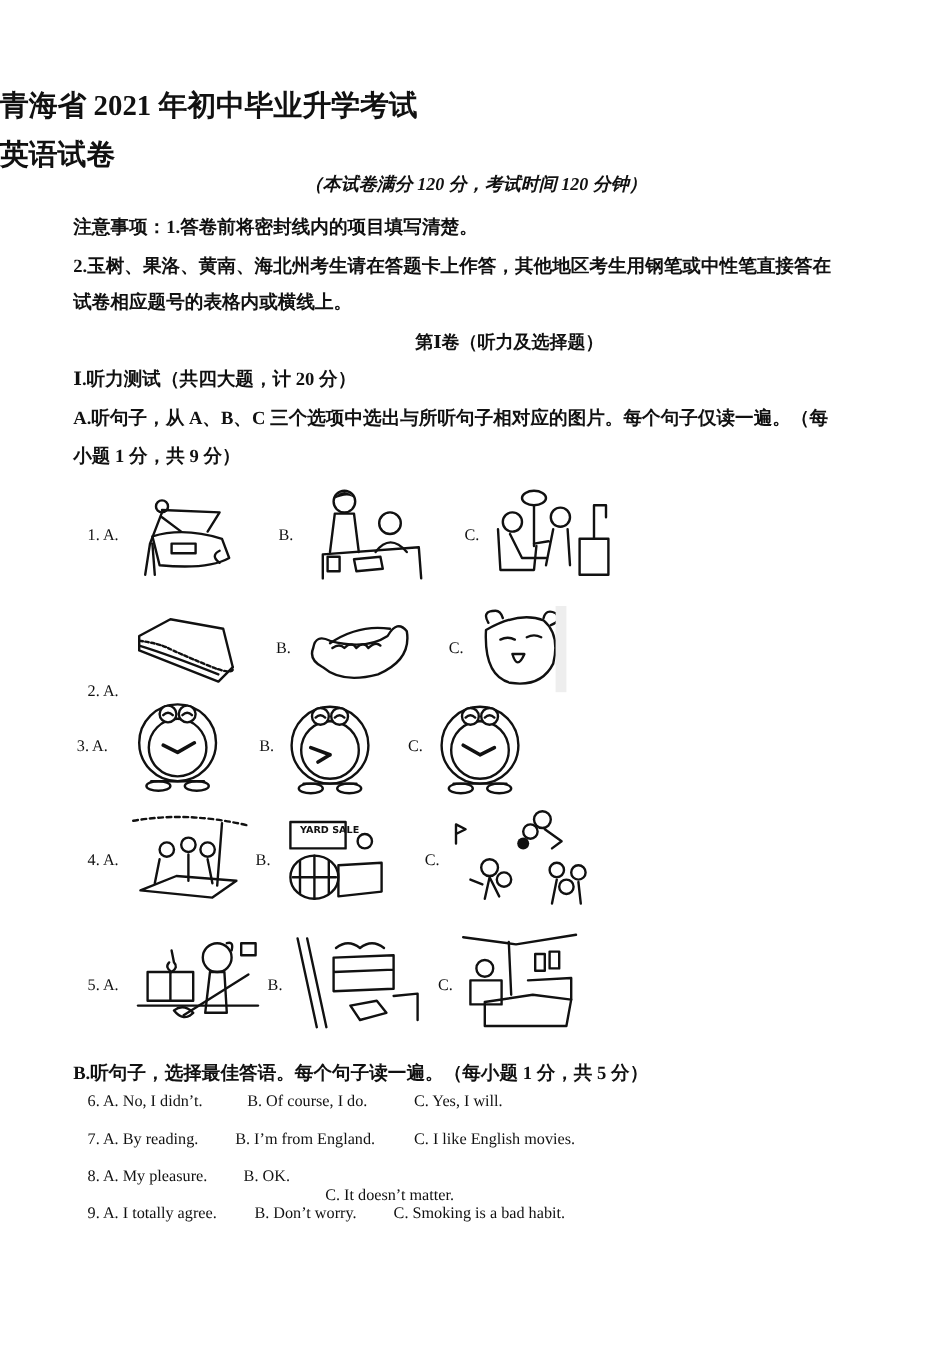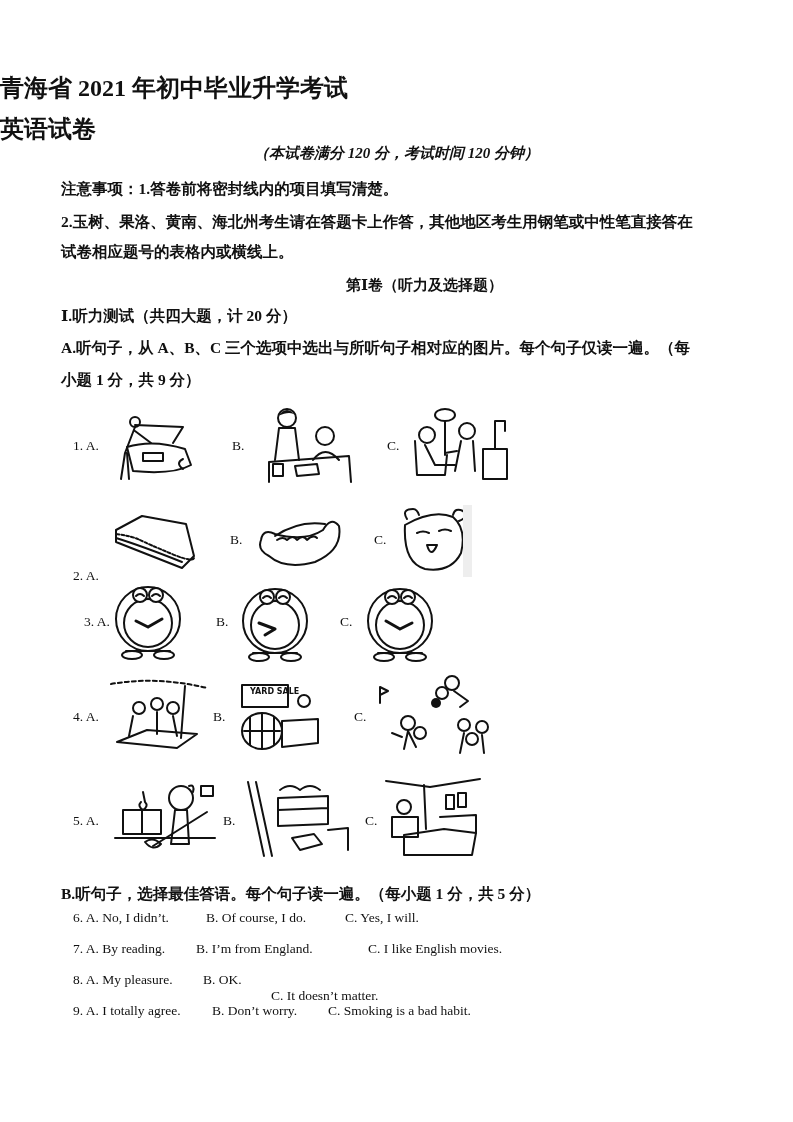--- a/index.html
+++ b/index.html
@@ -82,21 +82,21 @@
   <svg class="pic" style="left:395px;top:505px;" width="78" height="72" viewBox="0 0 78 72">
     <path d="M12 14 q-6 -10 6 -10 q4 0 6 6 M58 10 q2 -8 10 -4 q6 6 -4 10"></path>
     <path d="M10 20 Q8 58 30 64 Q56 68 66 48 Q72 24 58 12 Q38 4 10 20Z"></path>
     <path d="M22 28 q6 -3 12 0 M44 26 q6 -3 12 0"></path>
       <path d="M32 40 q4 14 10 0 Z"></path>
     <rect x="68" y="0" width="9" height="72" style="fill:#eee;stroke:none"></rect>
   </svg>
 </div>
 
 <div>
-  <div class="abs lbl" style="left:84px;top:614px;">3. A.</div>
+  <div class="abs lbl" style="left:64px;top:614px;">3. A.</div>
   <svg class="pic" style="left:108px;top:583px;" width="80" height="78" viewBox="0 0 80 78">
     <circle cx="40" cy="36" r="32"></circle>
       <circle cx="40" cy="40" r="24"></circle>
     <circle cx="32" cy="12" r="7" style="fill:#fff"></circle>
       <circle cx="48" cy="12" r="7" style="fill:#fff"></circle>
     <path d="M28 13 q4 -4 8 0 M44 13 q4 -4 8 0"></path>
     <path d="M40 44 L28 38 M40 44 L54 36" style="stroke-width:3"></path>
     <path d="M18 68 L62 68"></path>
       <ellipse cx="24" cy="72" rx="10" ry="4"></ellipse>
       <ellipse cx="56" cy="72" rx="10" ry="4"></ellipse>
@@ -202,21 +202,21 @@
 <div class="abs cn" style="top:884px;">B.听句子，选择最佳答语。每个句子读一遍。（每小题 1 分，共 5 分）</div>
 
 <div>
   <div class="abs opt" style="left:73px;top:910px;">6. A. No, I didn’t.</div>
   <div class="abs opt" style="left:206px;top:910px;">B. Of course, I do.</div>
   <div class="abs opt" style="left:345px;top:910px;">C. Yes, I will.</div>
 </div>
 <div>
   <div class="abs opt" style="left:73px;top:941px;">7. A. By reading.</div>
   <div class="abs opt" style="left:196px;top:941px;">B. I’m from England.</div>
-  <div class="abs opt" style="left:345px;top:941px;margin-left:23px;">C. I like English movies.</div>
+  <div class="abs opt" style="left:345px;top:941px;">C. I like English movies.</div>
 </div>
 <div>
   <div class="abs opt" style="left:73px;top:972px;">8. A. My pleasure.</div>
   <div class="abs opt" style="left:203px;top:972px;">B. OK.</div>
   <div class="abs opt" style="left:271px;top:972px;margin-top:16px;">C. It doesn’t matter.</div>
 </div>
 <div>
   <div class="abs opt" style="left:73px;top:1003px;">9. A. I totally agree.</div>
   <div class="abs opt" style="left:212px;top:1003px;text-align:center;">B. Don’t worry.</div>
   <div class="abs opt" style="left:328px;top:1003px;">C. Smoking is a bad habit.</div>

